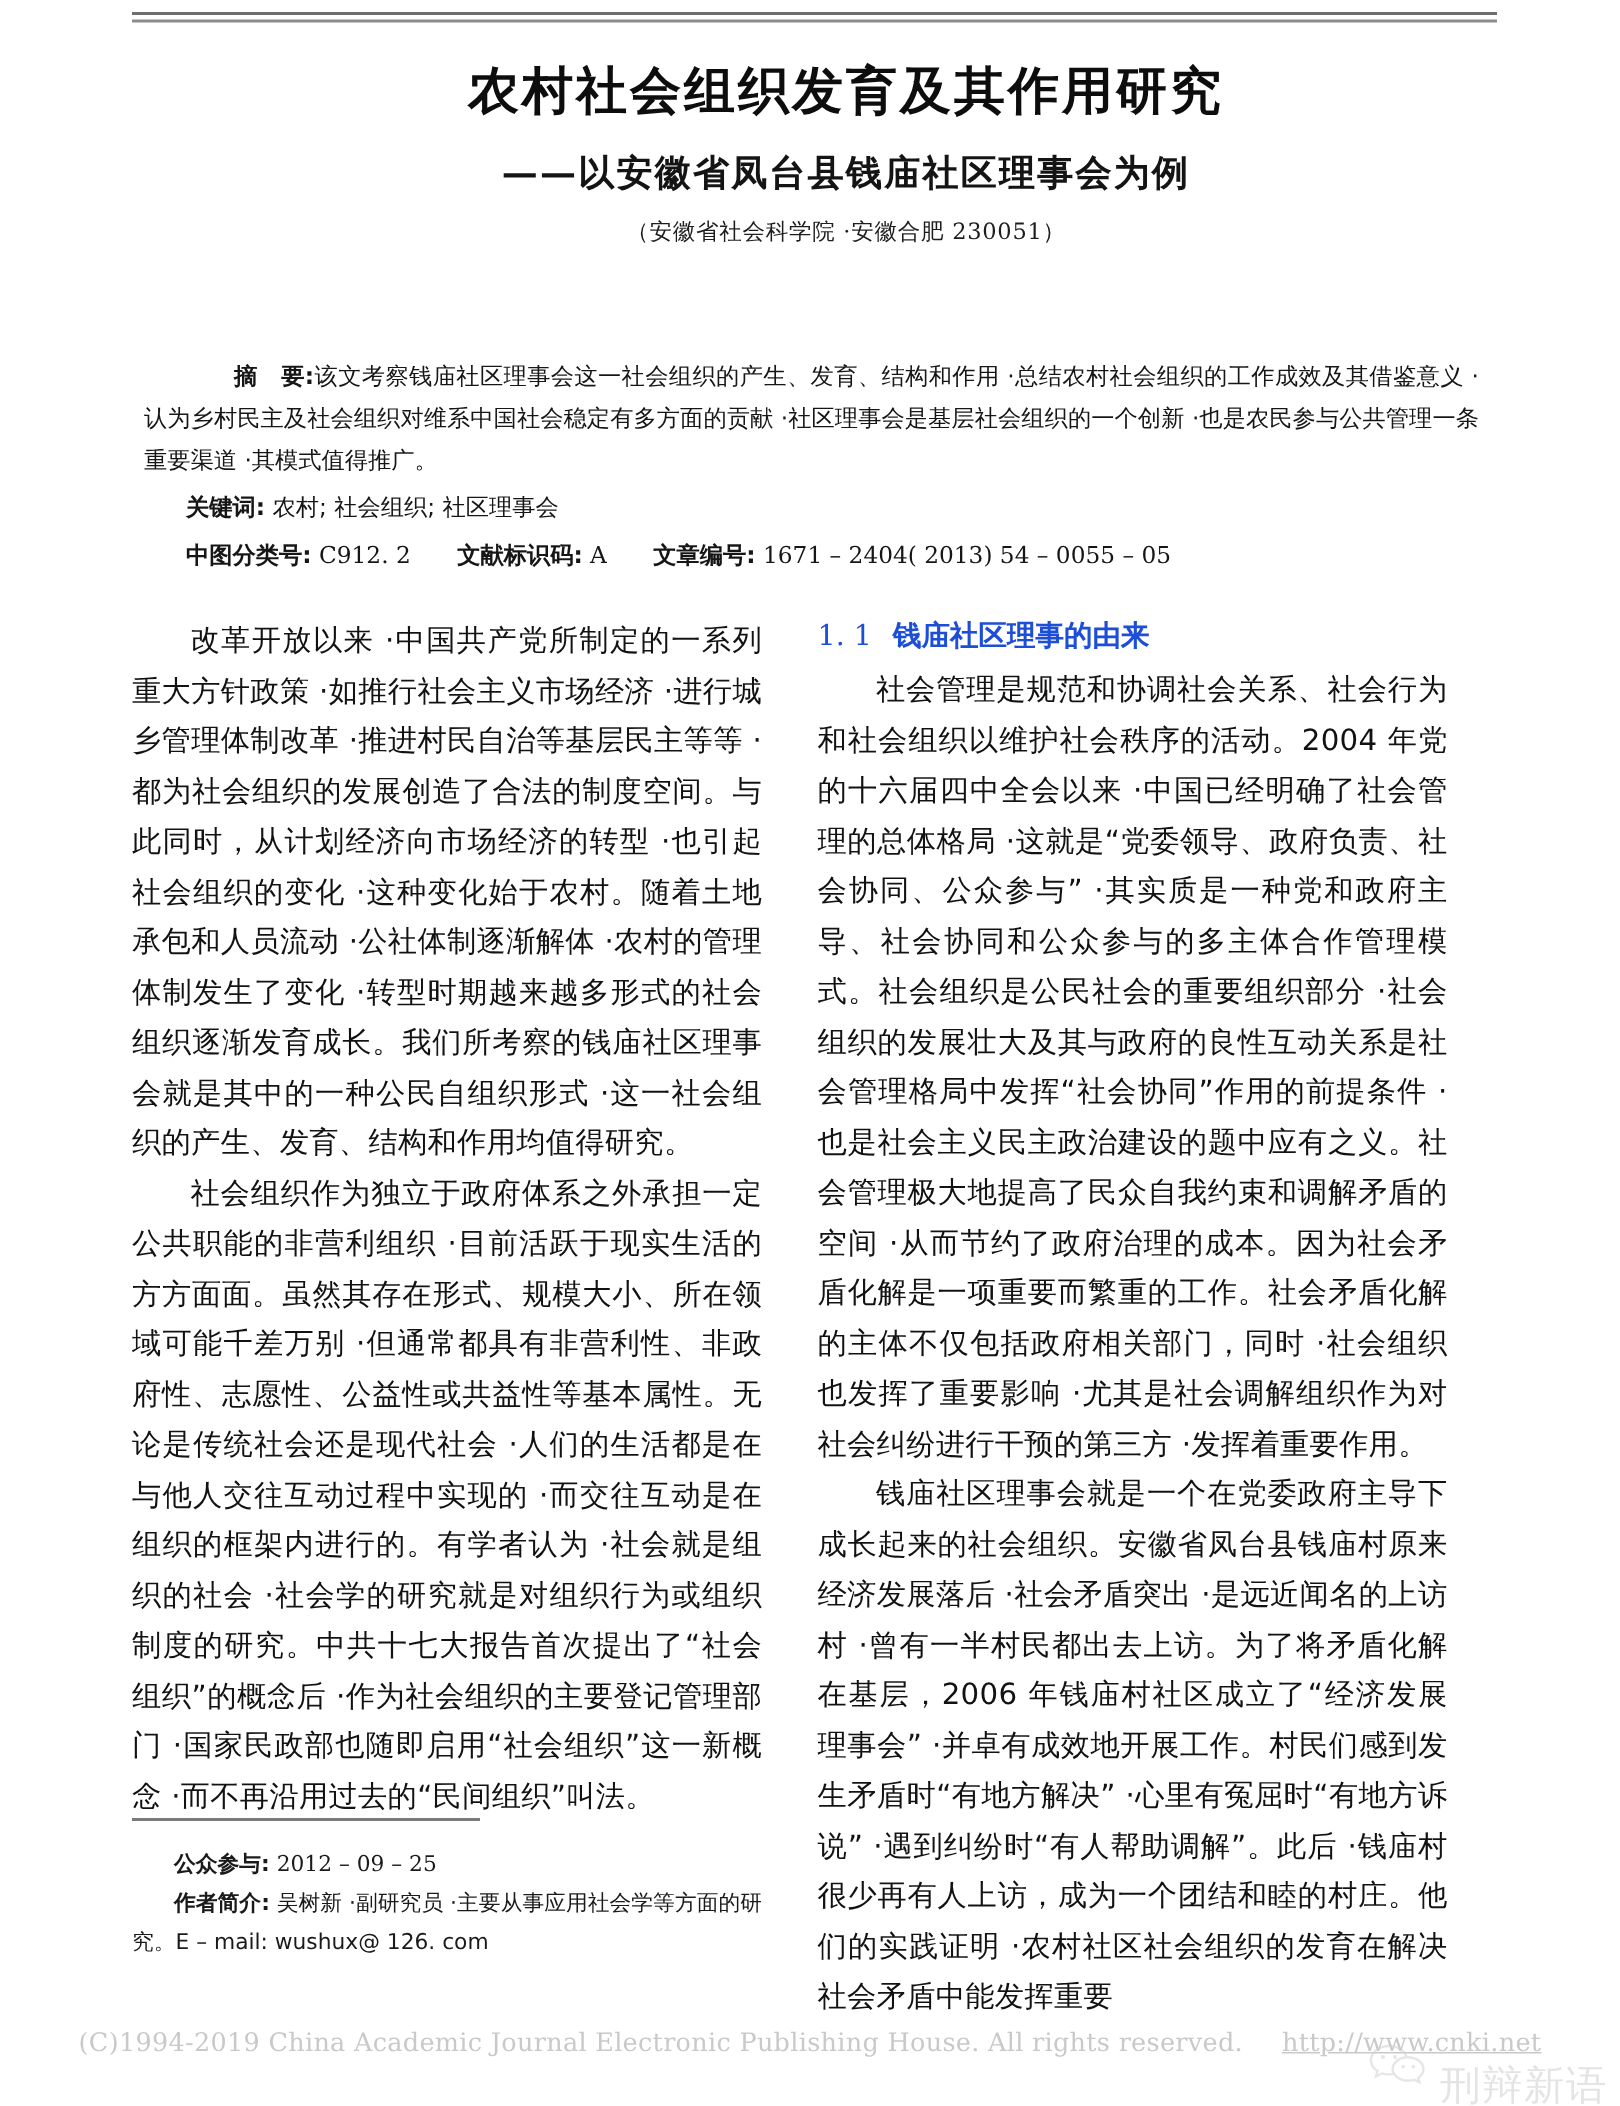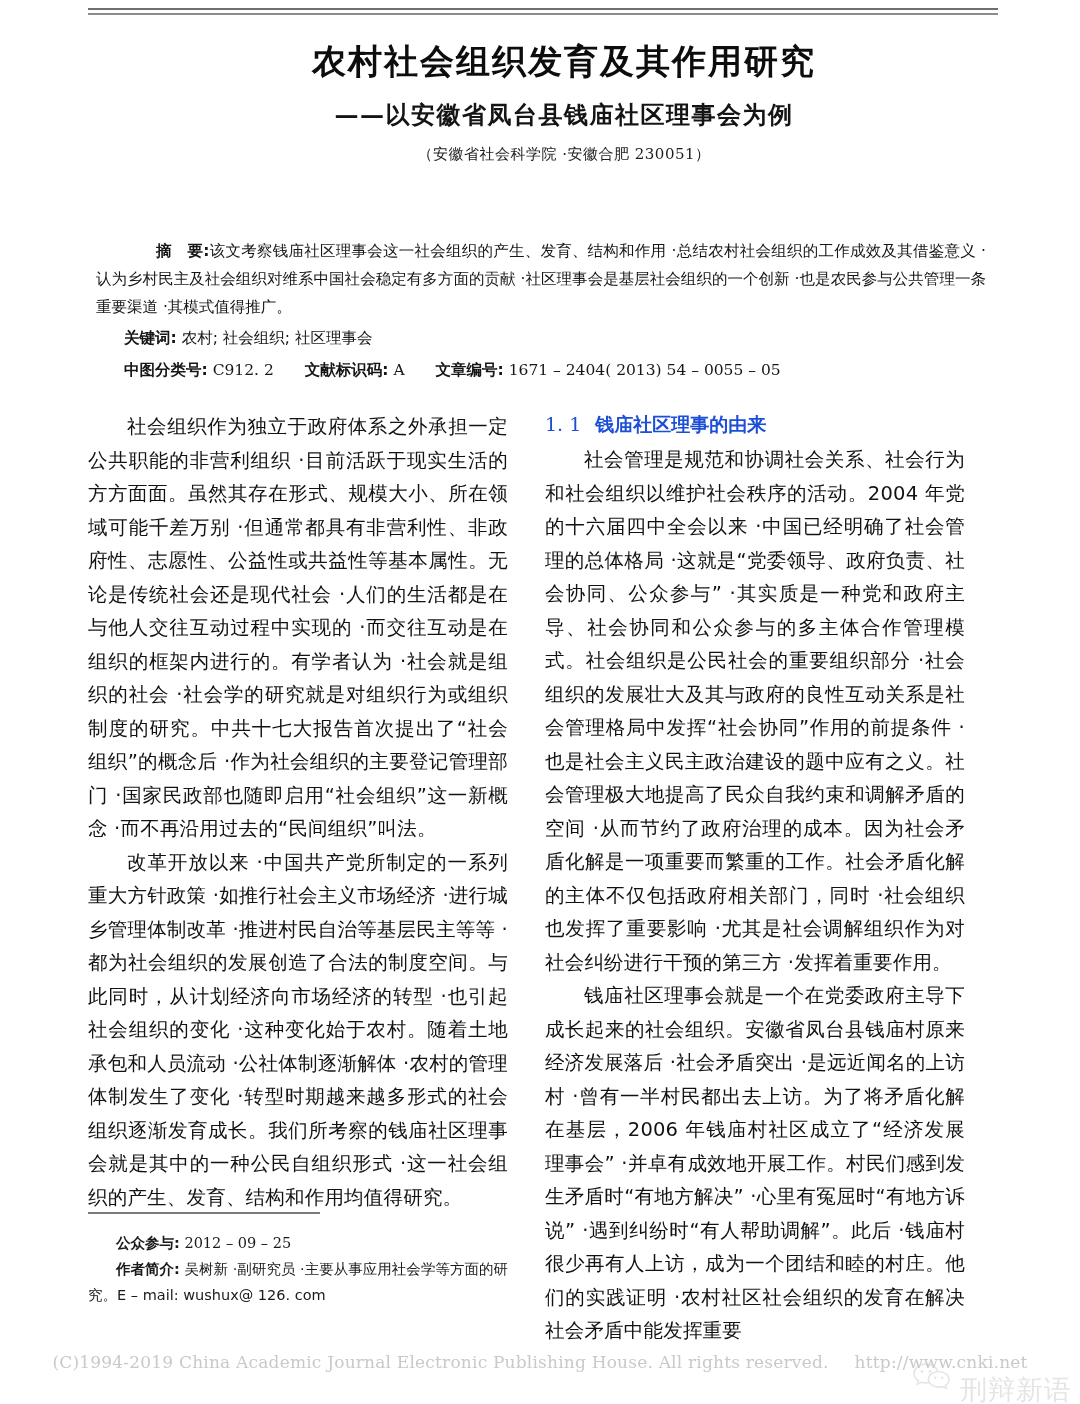--- a/index.html
+++ b/index.html
@@ -198,21 +198,21 @@
     left: 0;
     top: 1352px;
     width: 1080px;
     text-align: center;
     font-family: "DejaVu Serif", "Liberation Serif", serif;
     font-size: 17px;
     color: #c9c9c9;
     letter-spacing: 0.2px;
     white-space: nowrap;
   }
-  .copyright .cp-url { margin-left: 26px; }
+  .copyright .cp-url { margin-left: 26px; text-decoration: underline; }
 
   
   .watermark {
     position: absolute;
     right: 8px;
     top: 1344px;
     display: flex;
     align-items: center;
     gap: 8px;
     opacity: 0.55;
@@ -252,22 +252,22 @@
     <div class="meta-class">
       <span class="seg"><span class="meta-label">中图分类号:</span> <span class="num">C912. 2</span></span>
       <span class="seg"><span class="meta-label">文献标识码:</span> <span class="num">A</span></span>
       <span class="seg"><span class="meta-label">文章编号:</span> <span class="num">1671 – 2404( 2013) 54 – 0055 – 05</span></span>
     </div>
   </div>
 
   <div class="columns">
 
     <div class="col col-left">
+      <p class="para">改革开放以来 ·中国共产党所制定的一系列重大方针政策 ·如推行社会主义市场经济 ·进行城乡管理体制改革 ·推进村民自治等基层民主等等 ·都为社会组织的发展创造了合法的制度空间。与此同时，从计划经济向市场经济的转型 ·也引起社会组织的变化 ·这种变化始于农村。随着土地承包和人员流动 ·公社体制逐渐解体 ·农村的管理体制发生了变化 ·转型时期越来越多形式的社会组织逐渐发育成长。我们所考察的钱庙社区理事会就是其中的一种公民自组织形式 ·这一社会组织的产生、发育、结构和作用均值得研究。</p>
       <p class="para">社会组织作为独立于政府体系之外承担一定公共职能的非营利组织 ·目前活跃于现实生活的方方面面。虽然其存在形式、规模大小、所在领域可能千差万别 ·但通常都具有非营利性、非政府性、志愿性、公益性或共益性等基本属性。无论是传统社会还是现代社会 ·人们的生活都是在与他人交往互动过程中实现的 ·而交往互动是在组织的框架内进行的。有学者认为 ·社会就是组织的社会 ·社会学的研究就是对组织行为或组织制度的研究。中共十七大报告首次提出了“社会组织”的概念后 ·作为社会组织的主要登记管理部门 ·国家民政部也随即启用“社会组织”这一新概念 ·而不再沿用过去的“民间组织”叫法。</p>
-      <p class="para">改革开放以来 ·中国共产党所制定的一系列重大方针政策 ·如推行社会主义市场经济 ·进行城乡管理体制改革 ·推进村民自治等基层民主等等 ·都为社会组织的发展创造了合法的制度空间。与此同时，从计划经济向市场经济的转型 ·也引起社会组织的变化 ·这种变化始于农村。随着土地承包和人员流动 ·公社体制逐渐解体 ·农村的管理体制发生了变化 ·转型时期越来越多形式的社会组织逐渐发育成长。我们所考察的钱庙社区理事会就是其中的一种公民自组织形式 ·这一社会组织的产生、发育、结构和作用均值得研究。</p>
     </div>
 
     <div class="col col-right">
       <div class="h2"><span class="hnum">1. 1</span><span>钱庙社区理事的由来</span></div>
       <p class="para">社会管理是规范和协调社会关系、社会行为和社会组织以维护社会秩序的活动。2004 年党的十六届四中全会以来 ·中国已经明确了社会管理的总体格局 ·这就是“党委领导、政府负责、社会协同、公众参与” ·其实质是一种党和政府主导、社会协同和公众参与的多主体合作管理模式。社会组织是公民社会的重要组织部分 ·社会组织的发展壮大及其与政府的良性互动关系是社会管理格局中发挥“社会协同”作用的前提条件 ·也是社会主义民主政治建设的题中应有之义。社会管理极大地提高了民众自我约束和调解矛盾的空间 ·从而节约了政府治理的成本。因为社会矛盾化解是一项重要而繁重的工作。社会矛盾化解的主体不仅包括政府相关部门，同时 ·社会组织也发挥了重要影响 ·尤其是社会调解组织作为对社会纠纷进行干预的第三方 ·发挥着重要作用。</p>
       <p class="para">钱庙社区理事会就是一个在党委政府主导下成长起来的社会组织。安徽省凤台县钱庙村原来经济发展落后 ·社会矛盾突出 ·是远近闻名的上访村 ·曾有一半村民都出去上访。为了将矛盾化解在基层，2006 年钱庙村社区成立了“经济发展理事会” ·并卓有成效地开展工作。村民们感到发生矛盾时“有地方解决” ·心里有冤屈时“有地方诉说” ·遇到纠纷时“有人帮助调解”。此后 ·钱庙村很少再有人上访，成为一个团结和睦的村庄。他们的实践证明 ·农村社区社会组织的发育在解决社会矛盾中能发挥重要</p>
     </div>
 
   </div>
 

